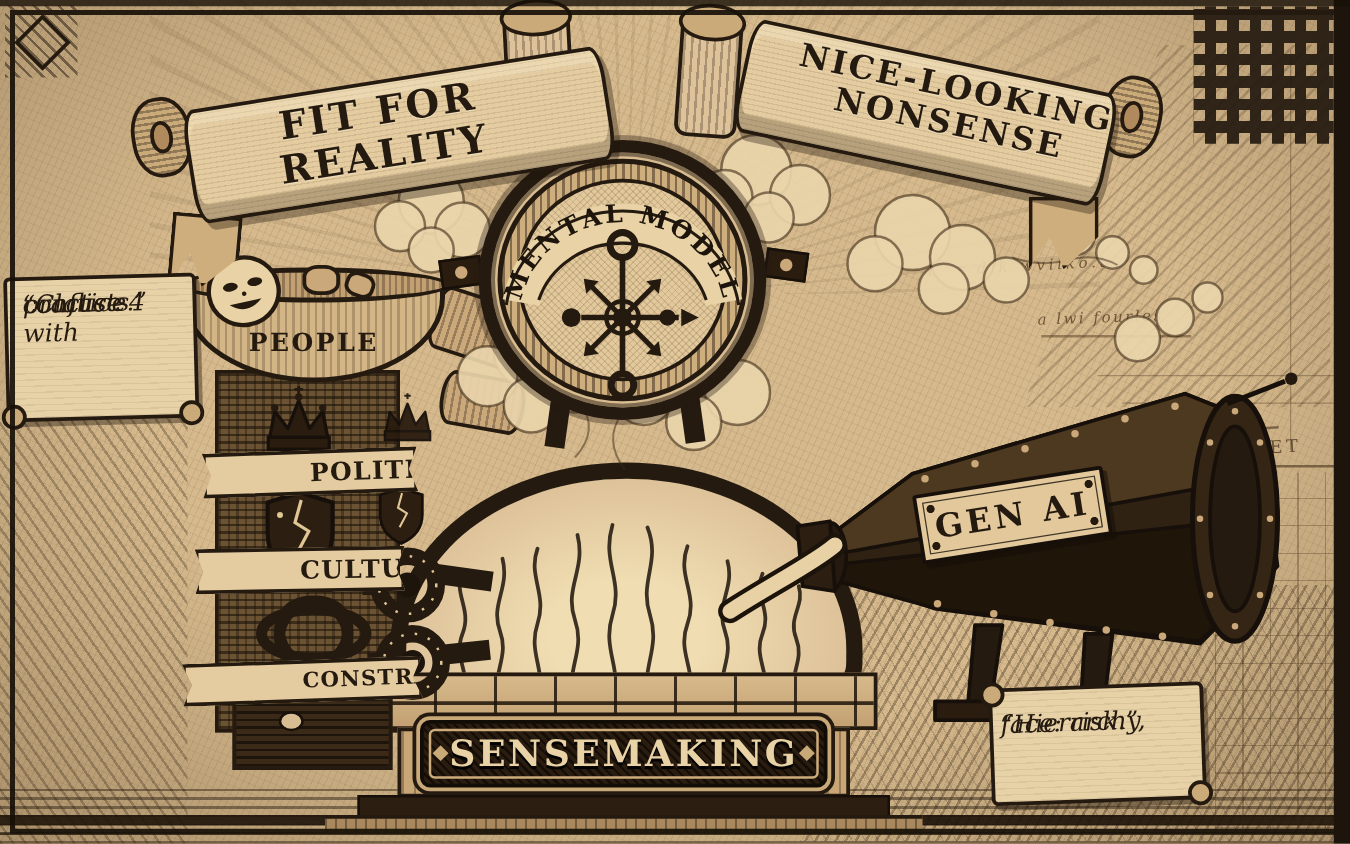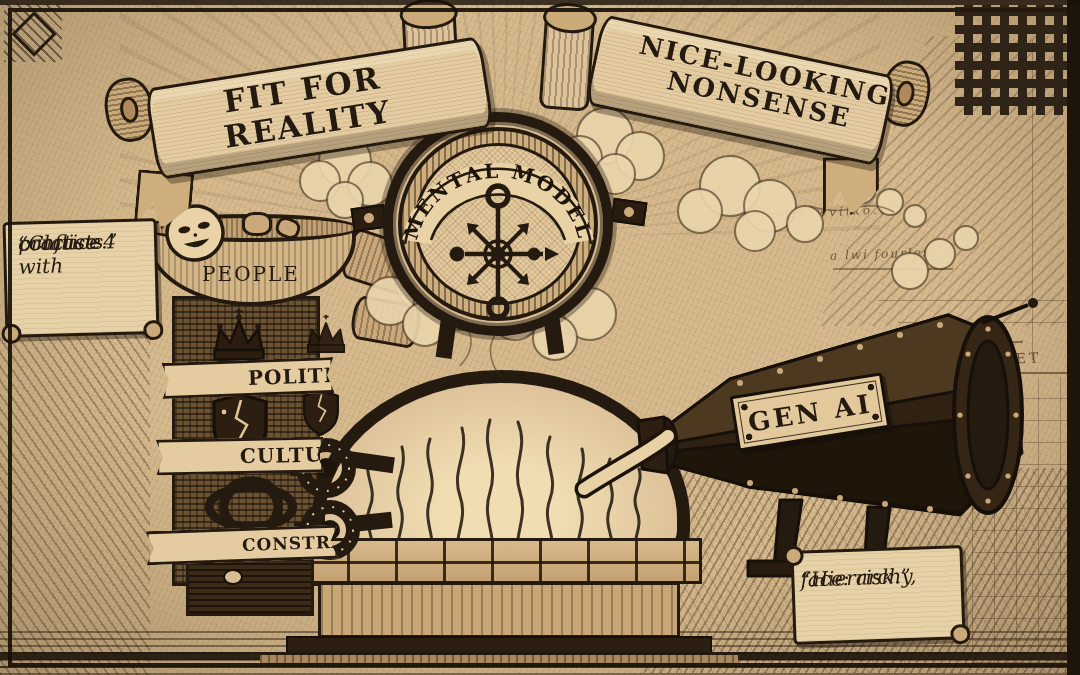--- a/index.html
+++ b/index.html
@@ -127,21 +127,21 @@
   #plaque-dot-l{left:9px;} #plaque-dot-r{right:9px;}
   
   #col-back{left:172px;top:296px;width:148px;height:290px;z-index:5;border:3px solid #241a10;background:#6b5232;
     background-image:repeating-linear-gradient(0deg,rgba(20,13,6,.55) 0 2px,transparent 2px 6px),
                      repeating-linear-gradient(90deg,rgba(20,13,6,.35) 0 2px,transparent 2px 7px);}
   #bowl{left:146px;top:224px;width:210px;height:82px;z-index:8;border:4px solid #241a10;
     border-radius:0 0 105px 105px/0 0 68px 68px;background:#d3b586;
     background-image:repeating-linear-gradient(90deg,rgba(36,26,16,.22) 0 2px,transparent 2px 6px);}
   #bowl .rim{left:-8px;top:-14px;right:-8px;height:28px;border:4px solid #241a10;border-radius:50%;
     background:#c2a072;background-image:repeating-linear-gradient(90deg,rgba(36,26,16,.3) 0 2px,transparent 2px 5px);}
-  #bowl .label{left:0;top:34px;width:100%;text-align:center;font-weight:normal;font-size:20px;letter-spacing:2px;}
+  #bowl .label{left:0;top:34px;width:100%;text-align:center;font-weight:bold;font-size:20px;letter-spacing:2px;}
   #mask-icon{left:12px;top:-26px;width:66px;height:62px;transform:rotate(-10deg);}
   .lump{background:#caa87a;border:3px solid #241a10;border-radius:40%;}
   #lump1{left:92px;top:-16px;width:30px;height:24px;}
   #lump2{left:126px;top:-10px;width:24px;height:20px;transform:rotate(20deg);}
   .tag{z-index:9;background:#e4cca0;box-shadow:inset 0 0 0 3px #241a10,3px 4px 0 rgba(30,20,10,.4);
     clip-path:polygon(0 0,100% 0,96% 50%,100% 100%,0 100%,4% 50%);
     text-align:center;font-weight:bold;letter-spacing:1px;}
   .tag span{position:static;}
   #tag-politics{left:162px;top:360px;width:172px;height:36px;font-size:20px;line-height:36px;transform:rotate(-2deg);}
   #tag-culture{left:156px;top:438px;width:168px;height:36px;font-size:20px;line-height:36px;transform:rotate(-1deg);}
@@ -291,20 +291,26 @@
         <path d="M312,174 c-7,-18 7,-28 0,-46 c-7,-18 7,-26 2,-42"></path>
       </g>
     </svg>
     <div class="bricks"></div>
   </div>
   <div id="ledge"></div>
   <div id="pedestal"></div>
   <div id="base-step1"></div>
   <div id="base-step2"></div>
 
+  <div id="plaque">
+    <div class="inner"></div>
+    <div class="plaque-dot" id="plaque-dot-l"></div>
+    <div class="plaque-dot" id="plaque-dot-r"></div>
+    <div class="label">SENSEMAKING</div>
+  </div>
 
   <div id="col-back"></div>
 
   <div id="bowl">
     <div class="rim"></div>
     <svg id="mask-icon" viewBox="0 0 66 62">
       <ellipse cx="33" cy="31" rx="28" ry="27" fill="#e8d2a6" stroke="#241a10" stroke-width="3.5"></ellipse>
       <ellipse cx="23" cy="26" rx="6" ry="3.4" fill="#241a10"></ellipse>
       <ellipse cx="43" cy="25" rx="6" ry="3.4" fill="#241a10"></ellipse>
       <path d="M20,40 q13,11 26,-1" fill="#241a10"></path>

